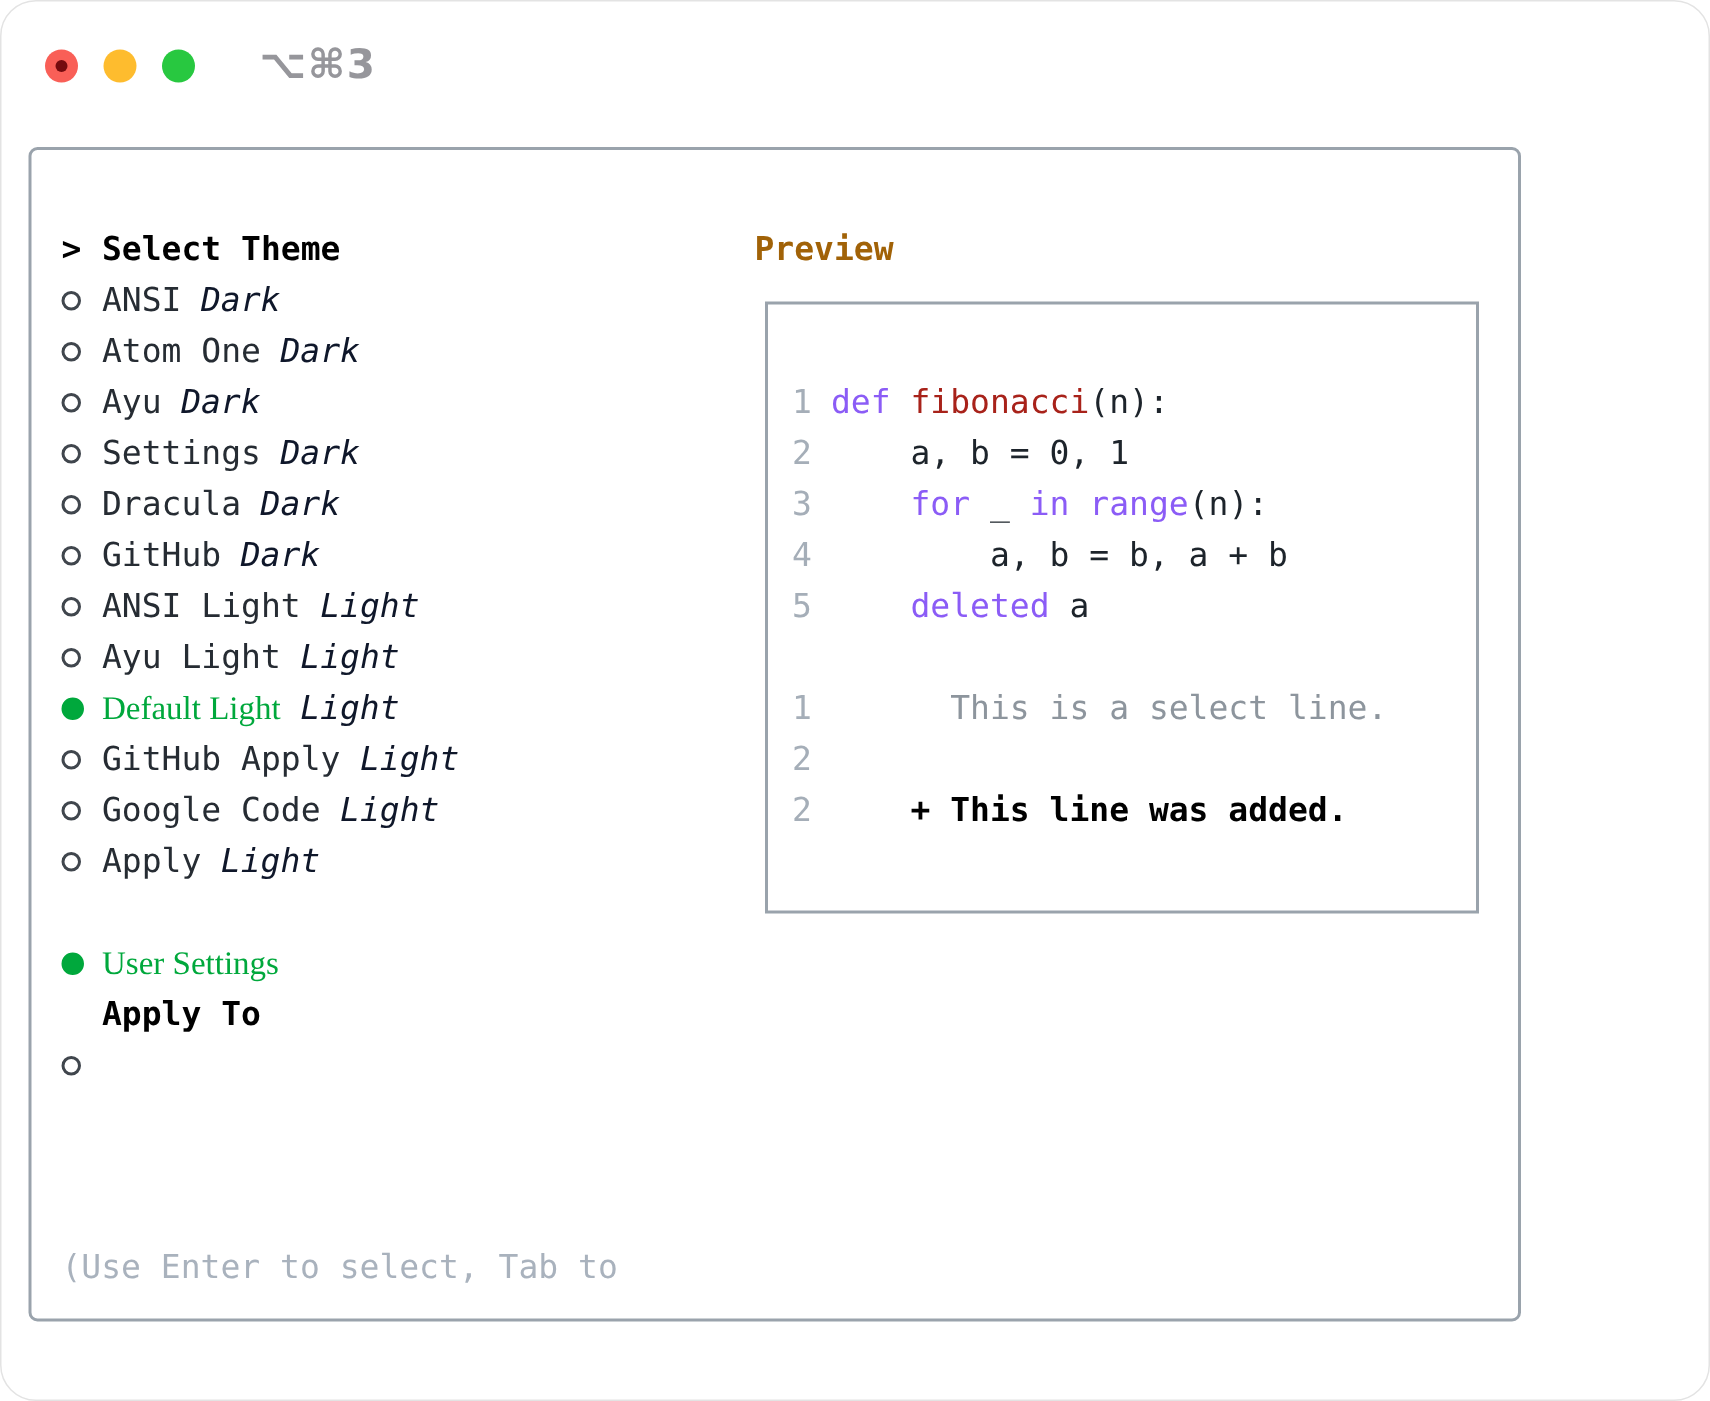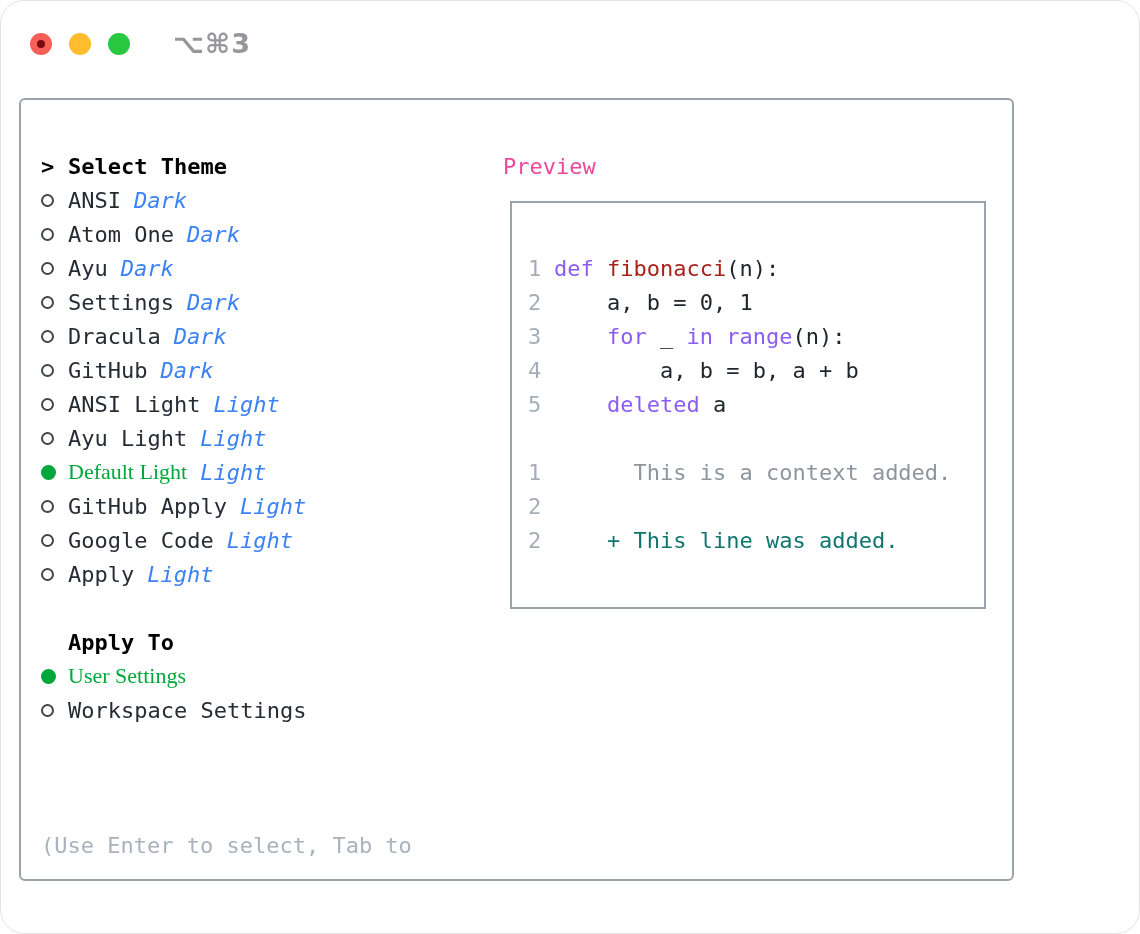--- a/index.html
+++ b/index.html
@@ -37,44 +37,44 @@
   .left { position: absolute; left: 20px; top: 0; padding-top: 49px; }
   .row { display: flex; align-items: center; height: 34px; font-size: 22px; color: #262c33; }
   .row .marker { width: 27px; display: flex; align-items: center; }
   .row.title { font-weight: bold; color: #000; }
   .row.title .marker { color: #000; font-weight: bold; }
   .radio {
     width: 13px; height: 13px; border-radius: 50%;
     border: 2px solid #40464d; display: inline-block; background: transparent;
   }
   .radio.on { background: #00a83c; border-color: #00a83c; width: 15px; height: 15px; }
-  .tag { color: #3b82f6; font-style: italic; margin-left: 13px; }
+  .tag { color: #0f172a; font-style: italic; margin-left: 13px; }
   .row.selected .name { color: #00a83c; font-family: Liberation Serif, serif; }
   .spacer { height: 34px; }
   .help { font-size: 22px; color: #a9b2bd; line-height: 34px; white-space: pre; }
 
   
   .preview-title {
     position: absolute; left: 482px; top: 49px; height: 34px; display: flex; align-items: center;
-    font-size: 22px; font-weight: normal; color: #ec4899;
+    font-size: 22px; font-weight: bold; color: #a16207;
   }
   .preview-box {
     position: absolute; left: 489px; top: 101px; width: 476px; height: 408px;
     border: 2px solid #9aa3ac; background: #ffffff;
     padding: 48px 0 0 16px; overflow: hidden;
   }
   .cline { display: flex; height: 34px; align-items: center; font-size: 22px; white-space: pre; }
   .ln { display: inline-block; width: 26px; color: #a5aeb8; flex: none; }
   .code { white-space: pre; color: #1d242b; }
   .kw { color: #8b5cf6; }
   .fn { color: #a8221a; }
   .pl { color: #1d242b; }
   .ctx { color: #8d959d; }
   .del { color: #c7281c; }
-  .add { color: #0f766e; }
+  .add { color: #000000; font-weight: bold; }
 </style>
 </head>
 <body>
 
 <div class="window">
 
   <div class="titlebar">
     <span class="light red"></span>
     <span class="light yellow"></span>
     <span class="light green"></span>
@@ -169,35 +169,34 @@
       <div class="row">
         <span class="marker">
             <span class="radio"></span>
           </span>
         <span class="name">Apply</span>
         <span class="tag">Light</span>
       </div>
 
       <div class="spacer"></div>
 
+      <div class="row selected">
+        <span class="marker">
+            <span class="radio on"></span>
+          </span>
+        <span class="name">User Settings</span>
+      </div>
       <div class="row title">
         <span class="marker"></span>
         <span>Apply To</span>
       </div>
-      <div class="row selected">
-        <span class="marker">
-            <span class="radio on"></span>
-          </span>
-        <span class="name">User Settings</span>
-      </div>
-      <div class="row">
-        <span class="marker">
-            <span class="radio"></span>
-          </span>
-        <span class="name">Workspace Settings</span>
+      <div class="row">
+        <span class="marker">
+            <span class="radio"></span>
+          </span>
       </div>
 
       <div class="spacer"></div>
 
       <div class="help">
         <div>(Use Enter to select, Tab to</div>
         <div>change focus)</div>
       </div>
     </div>
 
@@ -222,21 +221,21 @@
       </div>
       <div class="cline">
         <span class="ln">5</span>
         <span class="code"><span class="pl">    </span><span class="kw">deleted</span><span class="pl"> a</span></span>
       </div>
 
       <div class="cline"></div>
 
       <div class="cline">
         <span class="ln">1</span>
-        <span class="code ctx">      This is a context added.</span>
+        <span class="code ctx">      This is a select line.</span>
       </div>
       <div class="cline">
         <span class="ln">2</span>
       </div>
       <div class="cline">
         <span class="ln">2</span>
         <span class="code add">    + This line was added.</span>
       </div>
     </div>
 

